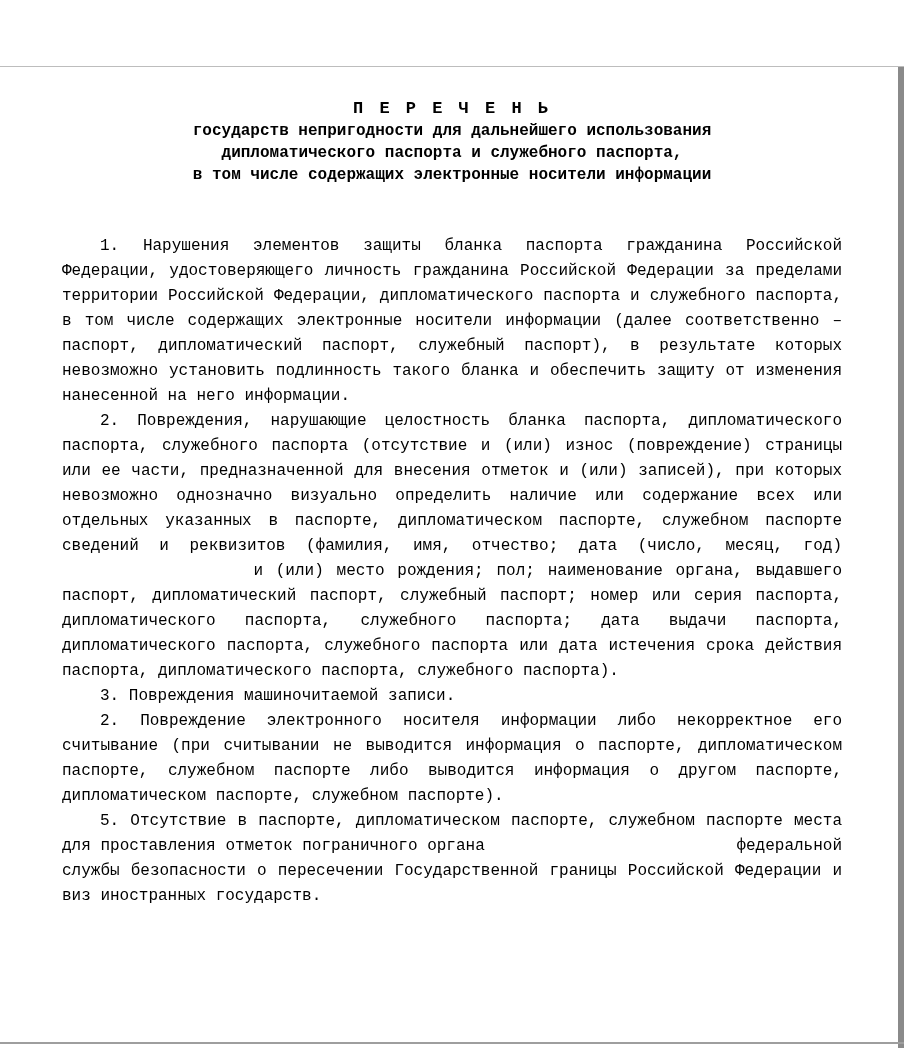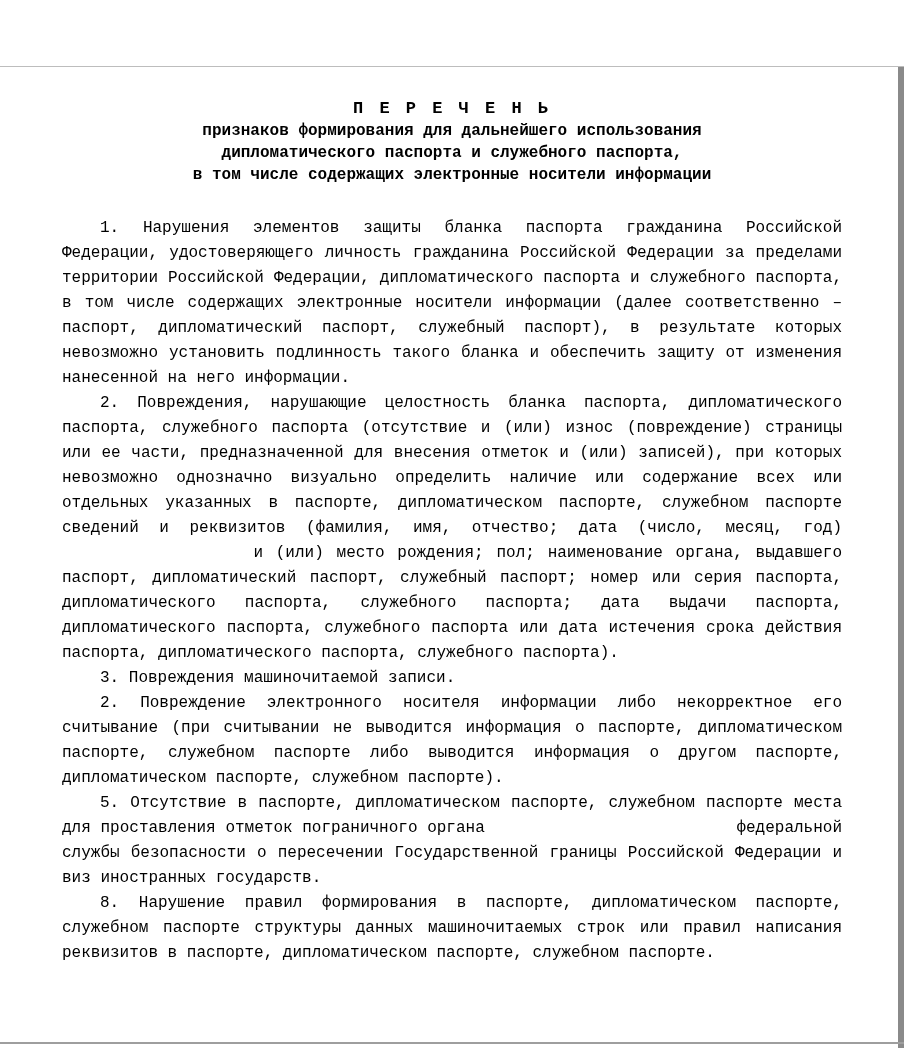--- a/index.html
+++ b/index.html
@@ -29,21 +29,21 @@
     text-align: center;
     font-weight: 700;
     font-size: 16px;
     line-height: 22px;
   }
   .heading .main-title {
     font-size: 17px;
     letter-spacing: 3px;
   }
   .doc-body {
-    margin-top: 30px;
+    margin-top: 48px;
     font-size: 16px;
     line-height: 25px;
     text-align: justify;
   }
   .doc-body p {
     margin: 0;
     padding: 0;
     text-indent: 38px;
   }
 </style>
@@ -53,28 +53,27 @@
 <div>
 
   <div class="page-edge edge-top"></div>
   <div class="page-edge edge-right"></div>
   <div class="page-edge edge-bottom"></div>
 
   <div class="content">
 
     <header class="heading">
       <div class="main-title">П Е Р Е Ч Е Н Ь</div>
-      <div class="subtitle-line">признаков формирования для дальнейшего использования</div>
+      <div class="subtitle-line">государств непригодности для дальнейшего использования</div>
       <div class="subtitle-line">дипломатического паспорта и служебного паспорта,</div>
       <div class="subtitle-line">в том числе содержащих электронные носители информации</div>
     </header>
 
     <main class="doc-body">
       <p>1. Нарушения элементов защиты бланка паспорта гражданина Российской Федерации, удостоверяющего личность гражданина Российской Федерации за пределами территории Российской Федерации, дипломатического паспорта и служебного паспорта, в том числе содержащих электронные носители информации (далее соответственно – паспорт, дипломатический паспорт, служебный паспорт), в результате которых невозможно установить подлинность такого бланка и обеспечить защиту от изменения нанесенной на него информации.</p>
       <p>2. Повреждения, нарушающие целостность бланка паспорта, дипломатического паспорта, служебного паспорта (отсутствие и (или) износ (повреждение) страницы или ее части, предназначенной для внесения отметок и (или) записей), при которых невозможно однозначно визуально определить наличие или содержание всех или отдельных указанных в паспорте, дипломатическом паспорте, служебном паспорте сведений и реквизитов (фамилия, имя, отчество; дата (число, месяц, год) &nbsp;&nbsp;&nbsp;&nbsp;&nbsp;&nbsp;&nbsp;&nbsp;&nbsp;&nbsp;&nbsp;&nbsp;&nbsp;&nbsp; и (или) место рождения; пол; наименование органа, выдавшего паспорт, дипломатический паспорт, служебный паспорт; номер или серия паспорта, дипломатического паспорта, служебного паспорта; дата выдачи паспорта, дипломатического паспорта, служебного паспорта или дата истечения срока действия паспорта, дипломатического паспорта, служебного паспорта).</p>
       <p>3. Повреждения машиночитаемой записи.</p>
       <p>2. Повреждение электронного носителя информации либо некорректное его считывание (при считывании не выводится информация о паспорте, дипломатическом паспорте, служебном паспорте либо выводится информация о другом паспорте, дипломатическом паспорте, служебном паспорте).</p>
       <p>5. Отсутствие в паспорте, дипломатическом паспорте, служебном паспорте места для проставления отметок пограничного органа &nbsp;&nbsp;&nbsp;&nbsp;&nbsp;&nbsp;&nbsp;&nbsp;&nbsp;&nbsp;&nbsp;&nbsp;&nbsp;&nbsp;&nbsp;&nbsp;&nbsp;&nbsp;&nbsp;&nbsp;&nbsp;&nbsp;&nbsp;&nbsp; федеральной службы безопасности о пересечении Государственной границы Российской Федерации и виз иностранных государств.</p>
-      <p>8. Нарушение правил формирования в паспорте, дипломатическом паспорте, служебном паспорте структуры данных машиночитаемых строк или правил написания реквизитов в паспорте, дипломатическом паспорте, служебном паспорте.</p>
     </main>
 
   </div>
 </div>
 
 </body></html>

